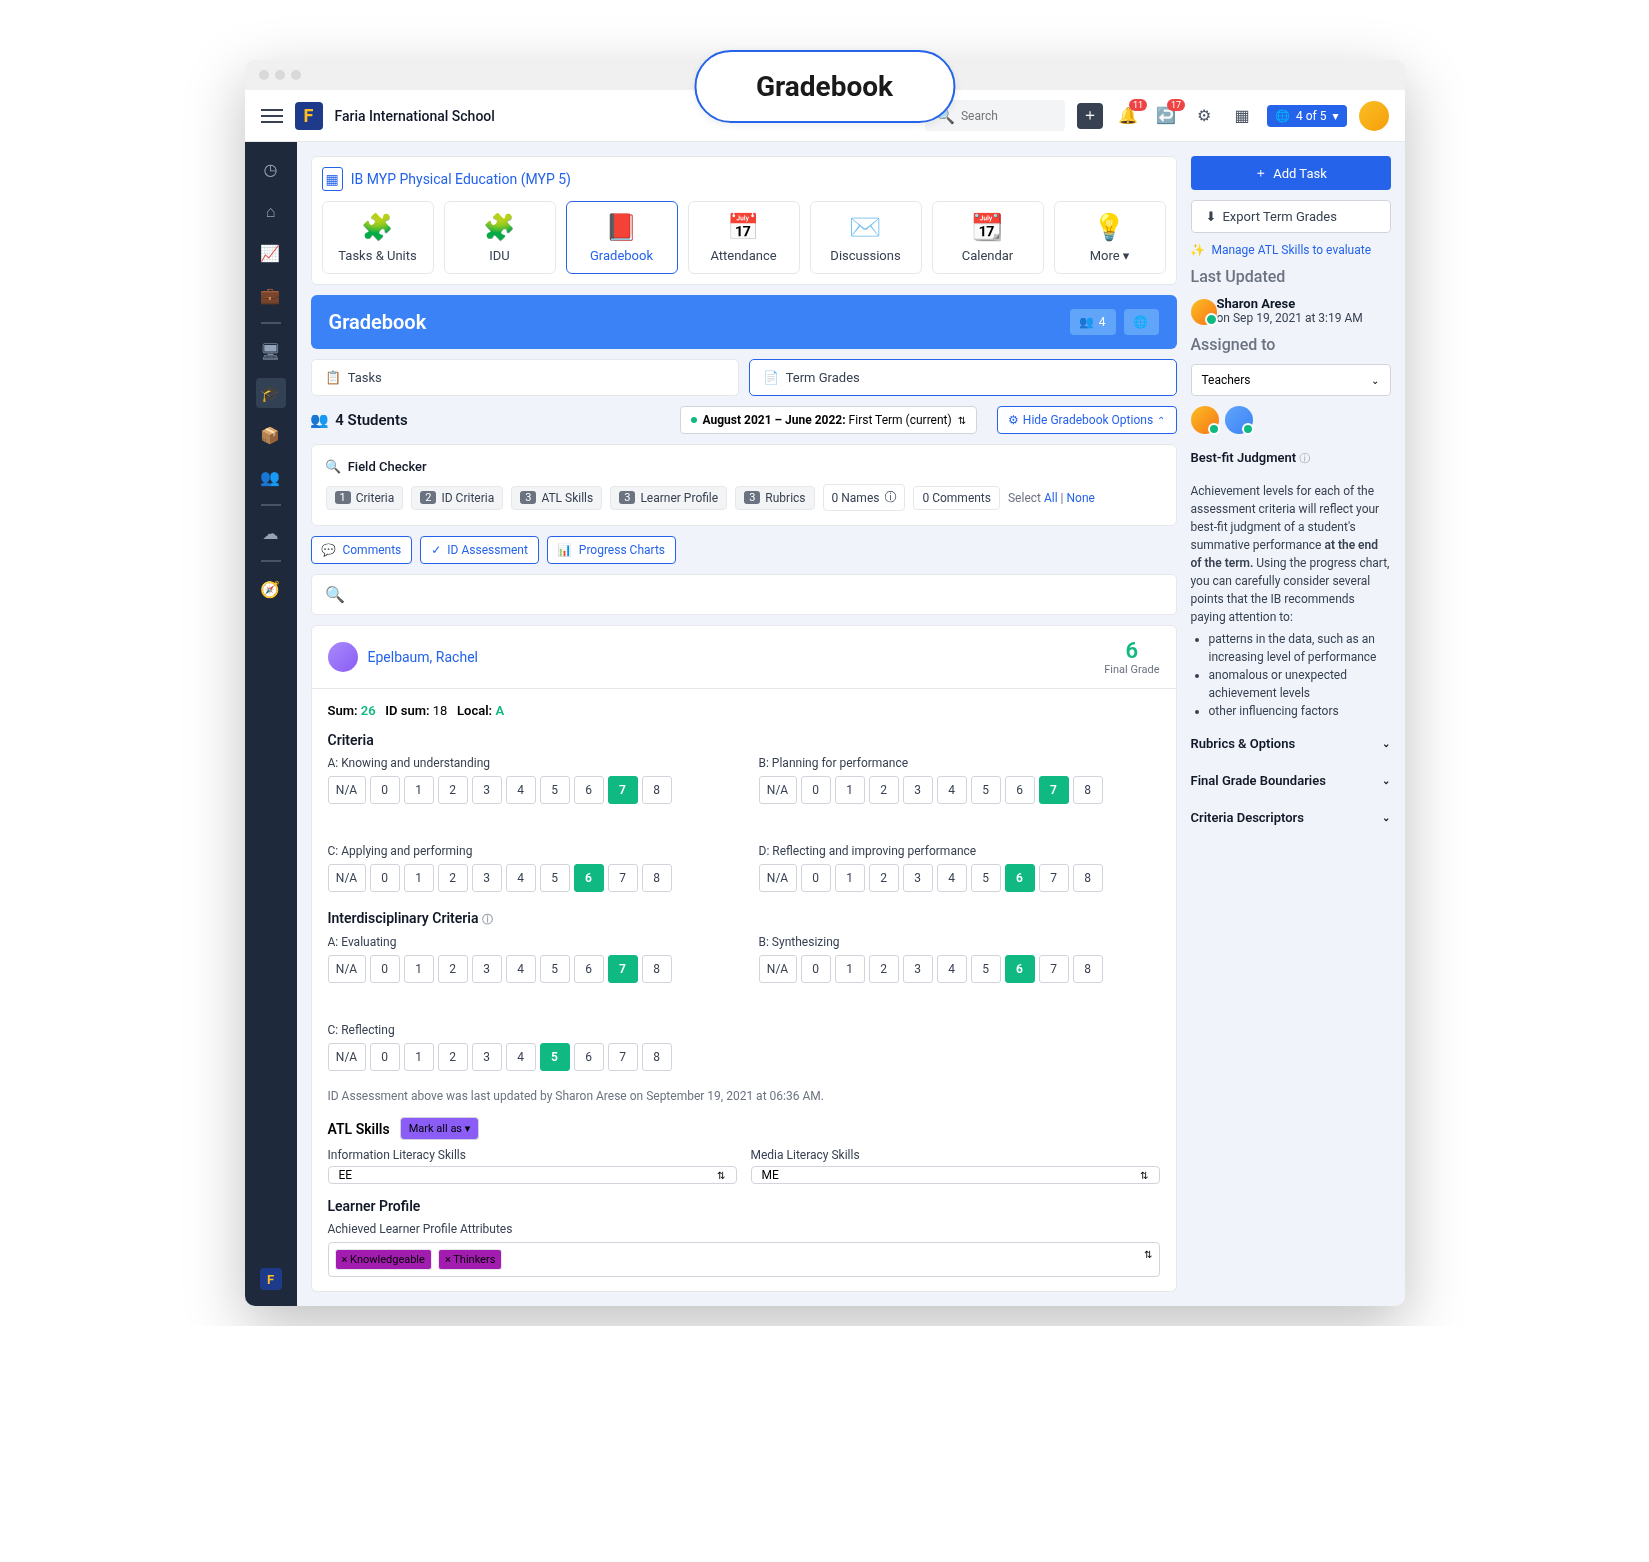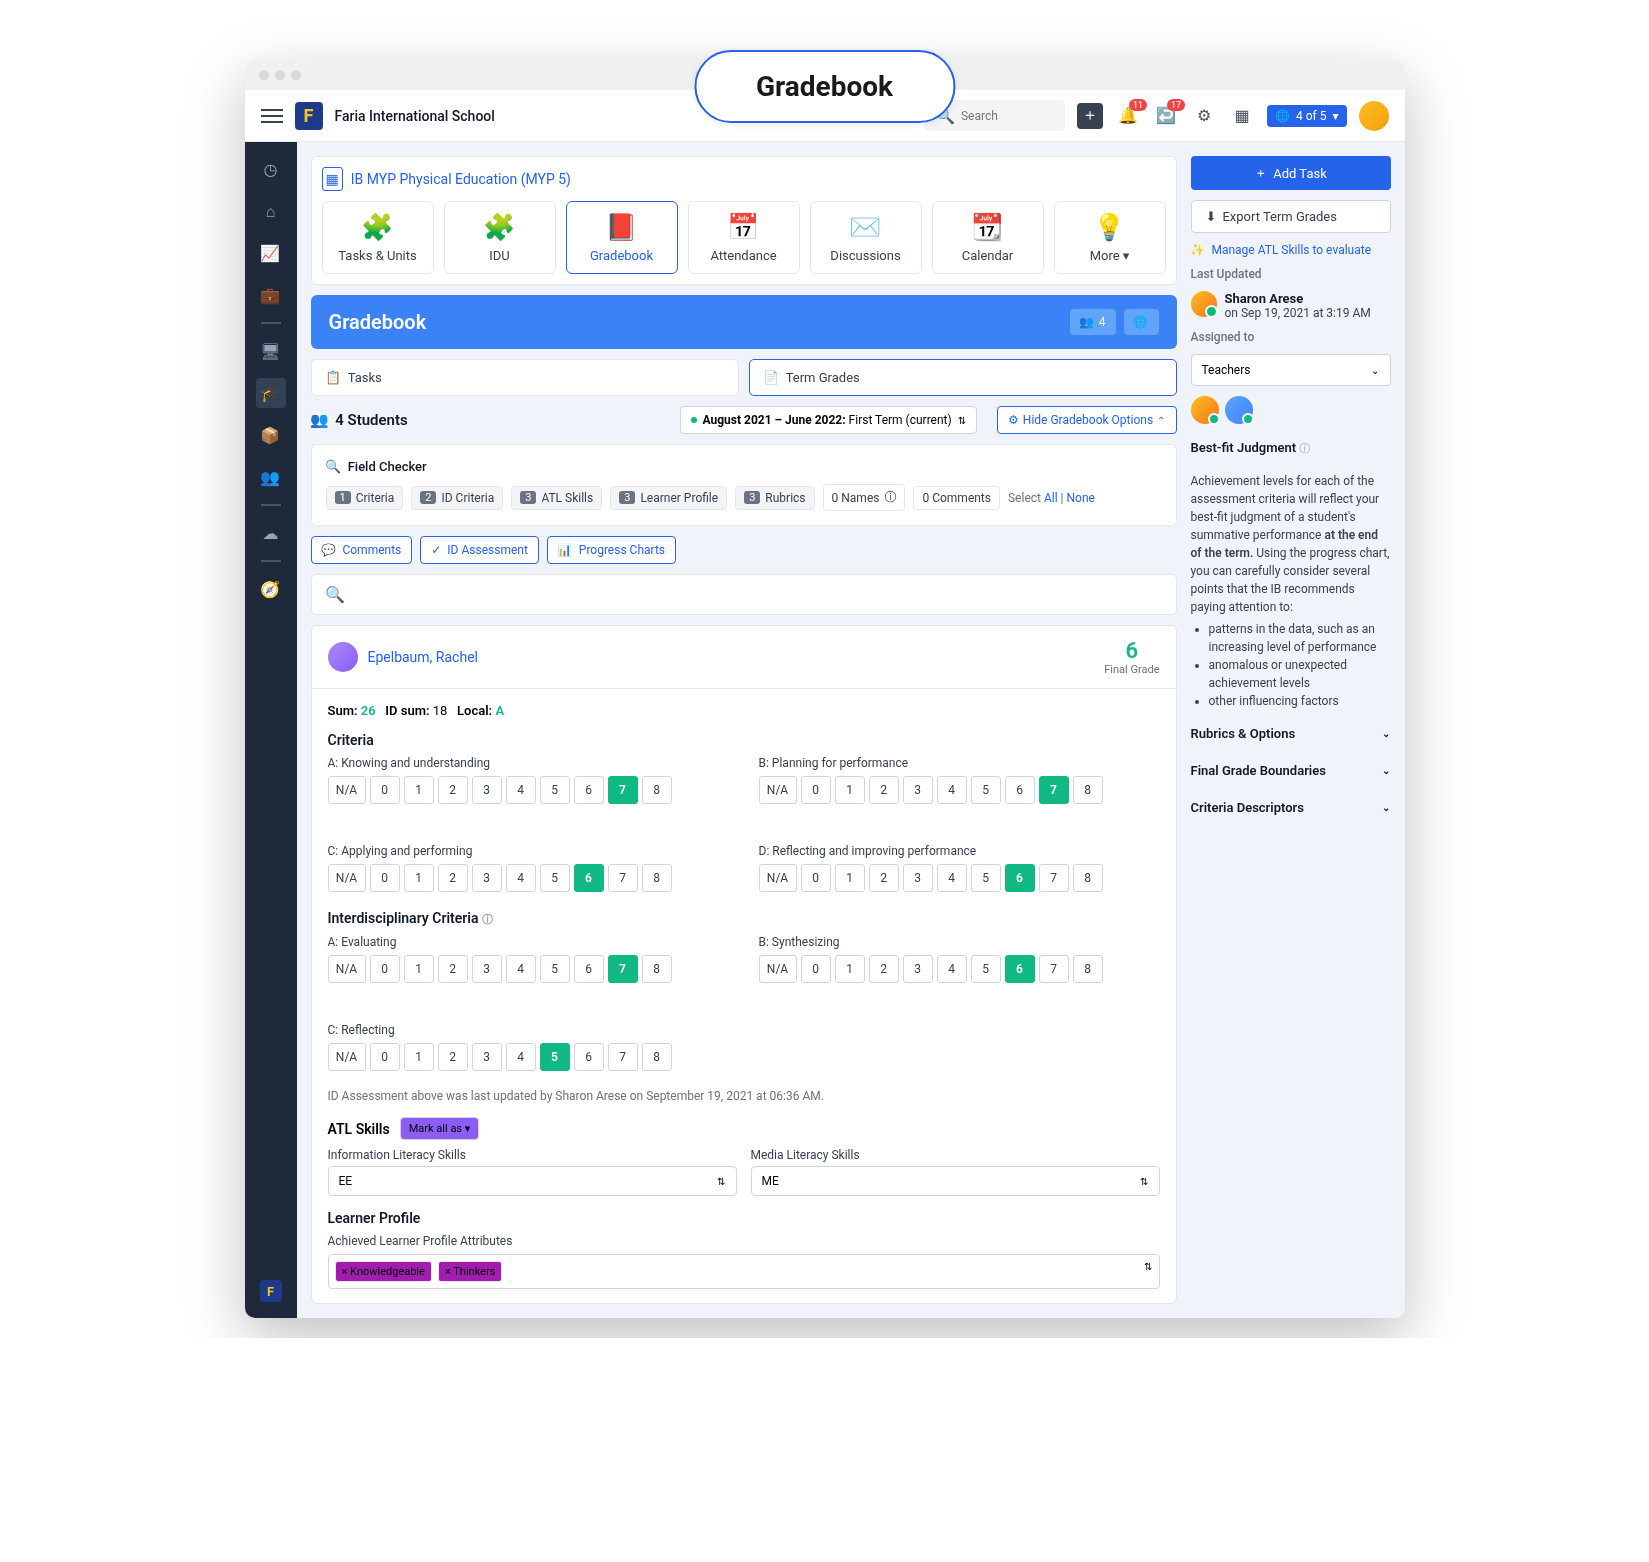--- a/index.html
+++ b/index.html
@@ -83,29 +83,29 @@
 .score-cell { width:30px; height:28px; border:1px solid #d1d5db; border-radius:3px; display:flex; align-items:center; justify-content:center; font-size:12px; cursor:pointer; background:#fff; color:#374151;}
 .score-cell.na { width:38px;}
 .score-cell.selected { background:#10b981; color:#fff; border-color:#10b981; font-weight:600;}
 .id-note { font-size:12px; color:#6b7280; margin:8px 0 14px;}
 .atl-header { display:flex; align-items:center; gap:10px; margin-bottom:8px;}
 .atl-header h4 { font-size:14px; font-weight:600;}
 .small-btn { background:#8b5cf6; border:1px solid #d1d5db; border-radius:4px; padding:4px 8px; font-size:11px; cursor:pointer;}
 .atl-row { display:flex; gap:14px;}
 .atl-field { flex:1;}
 .atl-field-label { font-size:12px; color:#374151; margin-bottom:4px; display:block;}
-.select-box { width:100%; border:1px solid #d1d5db; border-radius:4px; padding:7px 10px; font-size:12px; display:flex; align-items:center; justify-content:space-between; background:#fff;}
+.select-box { width:100%; border:1px solid #d1d5db; border-radius:4px; padding:1px 10px; font-size:12px; display:flex; align-items:center; justify-content:space-between; background:#fff;}
 .tag-input { border:1px solid #d1d5db; border-radius:4px; padding:6px; display:flex; gap:6px;}
 .tag { background:#a21caf; border:1px solid #e5e7eb; border-radius:3px; padding:3px 6px; font-size:11px;}
 
 .btn-primary { background:#2563eb; color:#fff; border-radius:4px; padding:8px 14px; font-size:13px; cursor:pointer; display:flex; align-items:center; gap:6px; justify-content:center; border:none;}
 .btn-outline { background:#fff; border:1px solid #d1d5db; border-radius:4px; padding:8px 14px; font-size:13px; cursor:pointer; display:flex; align-items:center; gap:6px; color:#374151;}
-.right-section-title { font-size:12px; color:#6b7280; font-weight:500;}
+.right-section-title { font-size:16px; color:#6b7280; font-weight:500;}
 .right-link { font-size:12px; color:#2563eb; display:flex; align-items:center; gap:6px; cursor:pointer;}
-.updated-box { display:flex; gap:8px; align-items:flex-start;}
+.updated-box { display:flex; gap:0; align-items:flex-end;}
 .updated-box .av { width:26px; height:26px; border-radius:50%; background:linear-gradient(135deg,#fbbf24,#f97316); position:relative;}
 .updated-box .av::after { content:''; position:absolute; bottom:-1px; right:-1px; width:9px; height:9px; background:#10b981; border:2px solid #fff; border-radius:50%;}
 .updated-text { font-size:12px; color:#374151;}
 .updated-text strong { display:block; font-size:13px; color:#111827;}
 .dropdown-box { background:#fff; border:1px solid #d1d5db; border-radius:4px; padding:8px 10px; font-size:12px; display:flex; align-items:center; justify-content:space-between; cursor:pointer;}
 .assigned-avatars { display:flex; gap:6px;}
 .assigned-avatars .av { width:28px;height:28px;border-radius:50%; position:relative;}
 .assigned-avatars .av::after { content:''; position:absolute; bottom:-1px; right:-1px; width:8px; height:8px; background:#10b981; border:2px solid #fff; border-radius:50%;}
 .assigned-avatars .av:nth-child(1){background:linear-gradient(135deg,#fbbf24,#f97316);}
 .assigned-avatars .av:nth-child(2){background:linear-gradient(135deg,#60a5fa,#3b82f6);}

